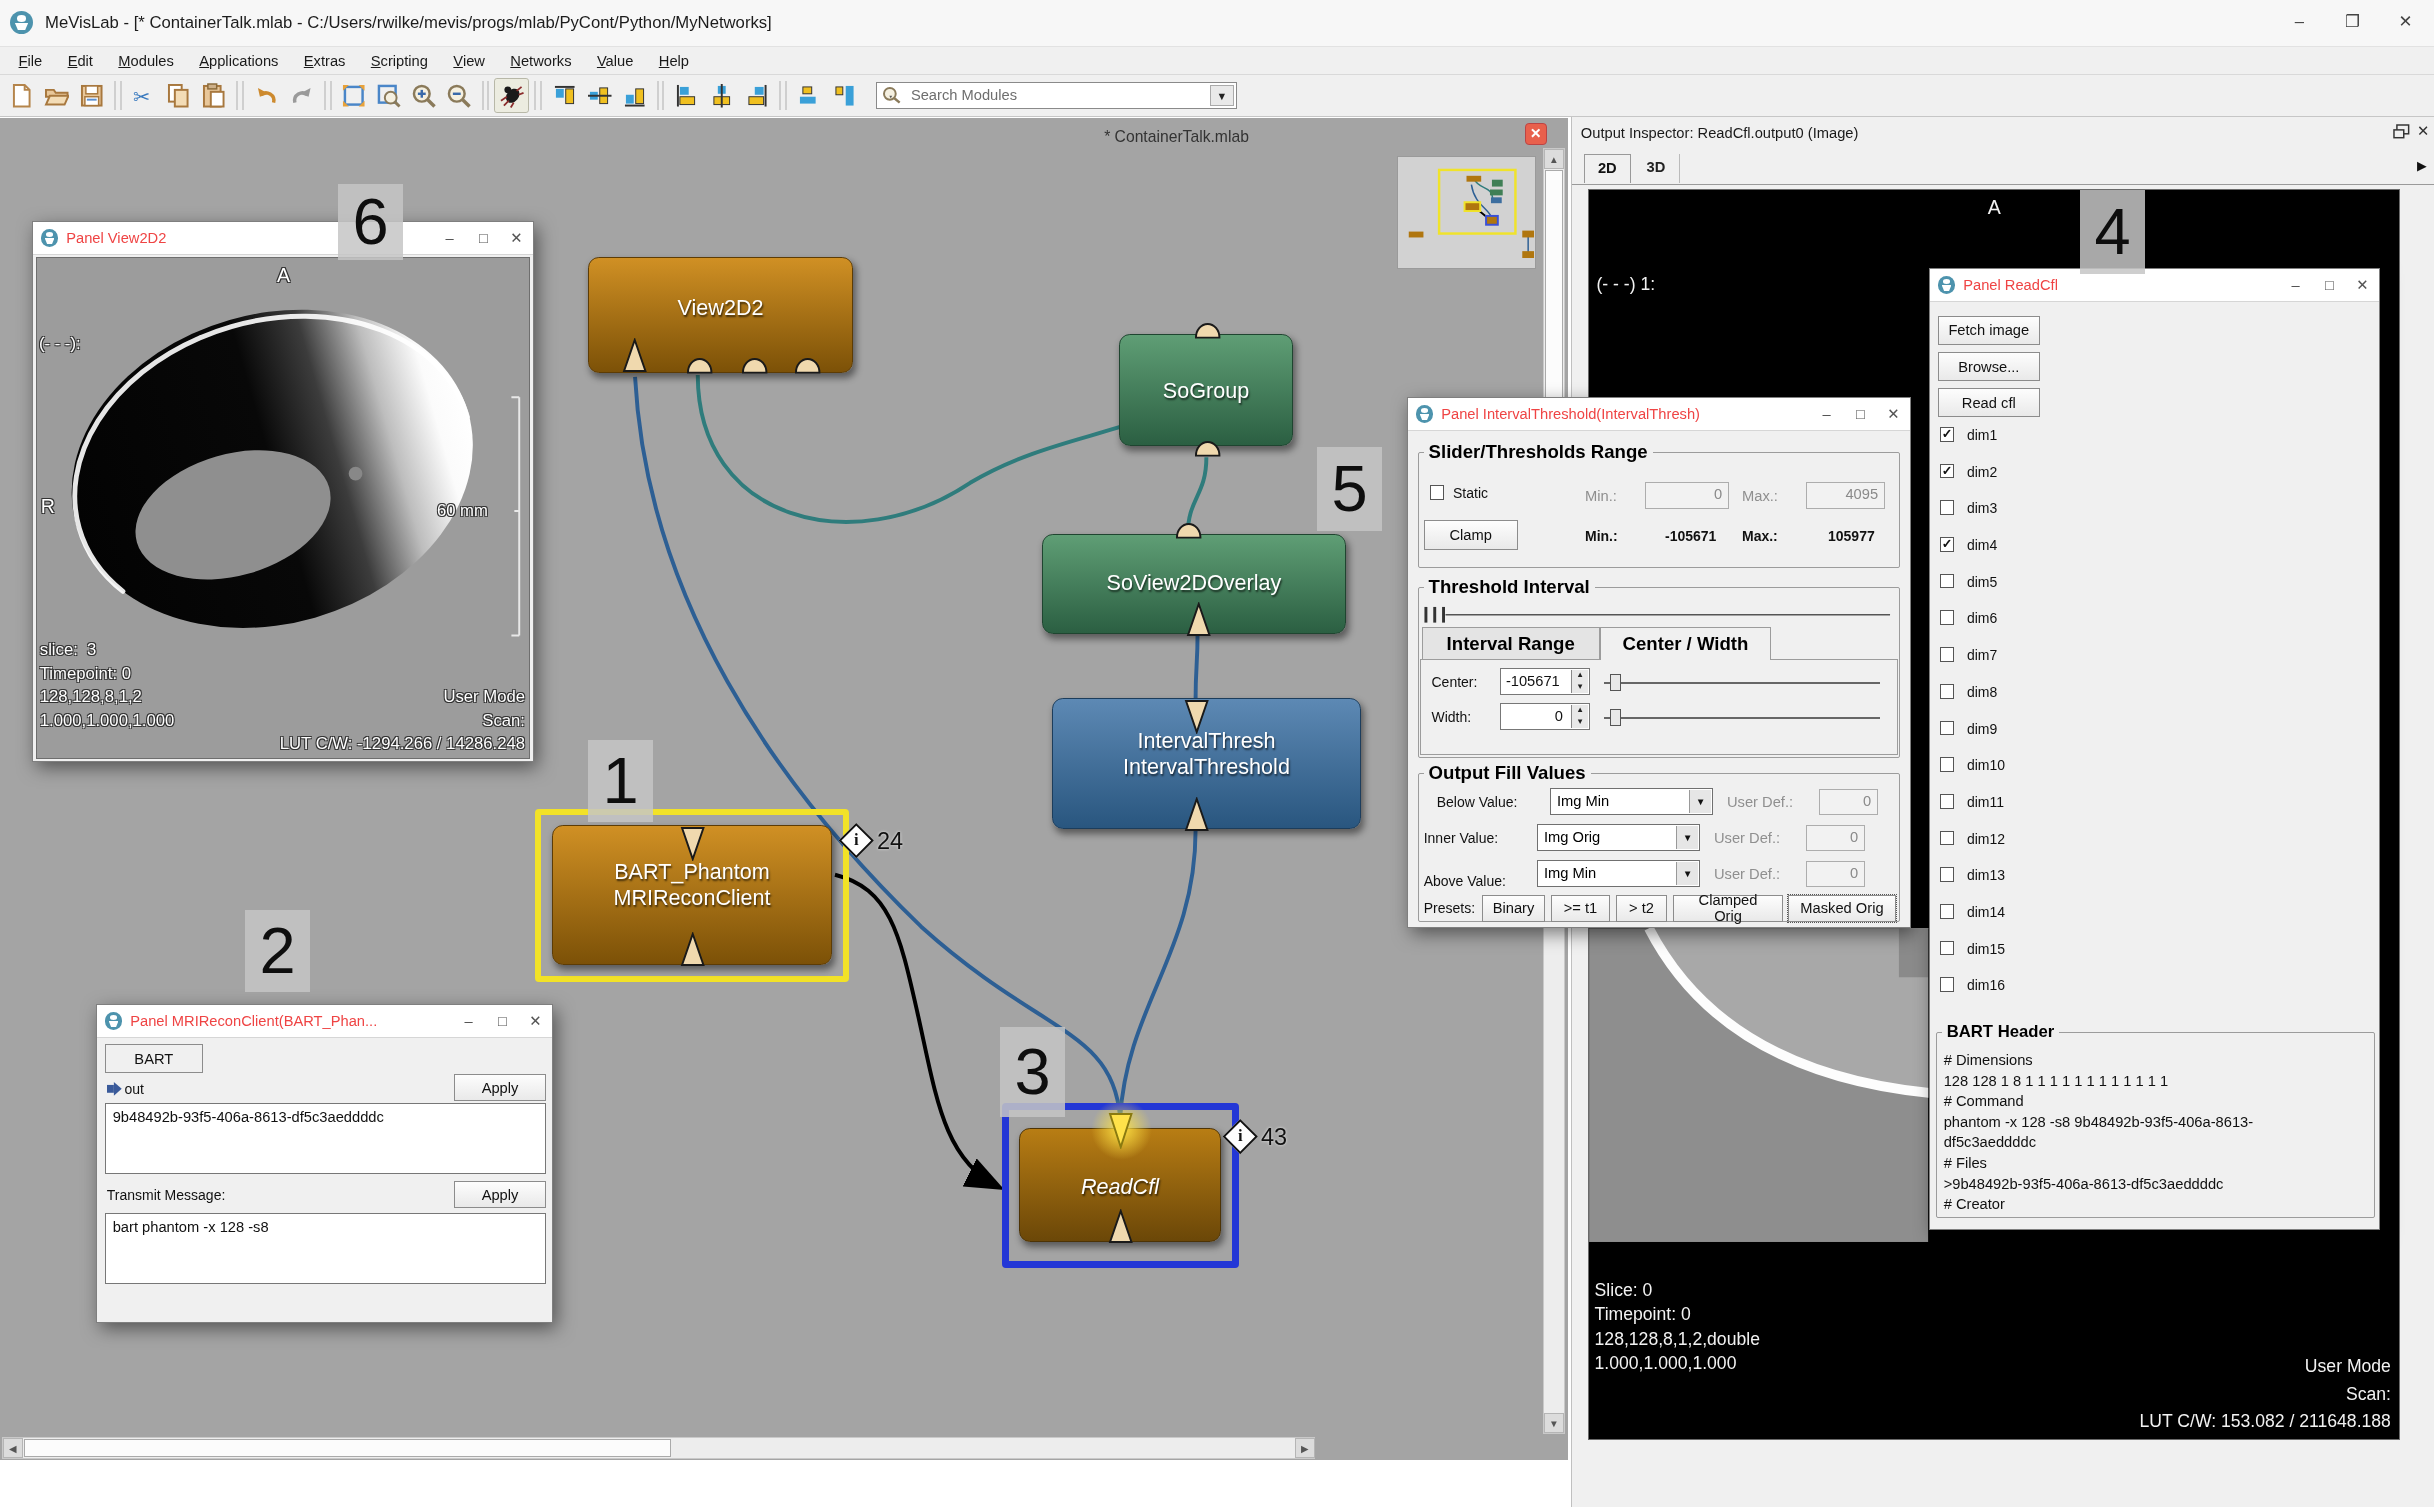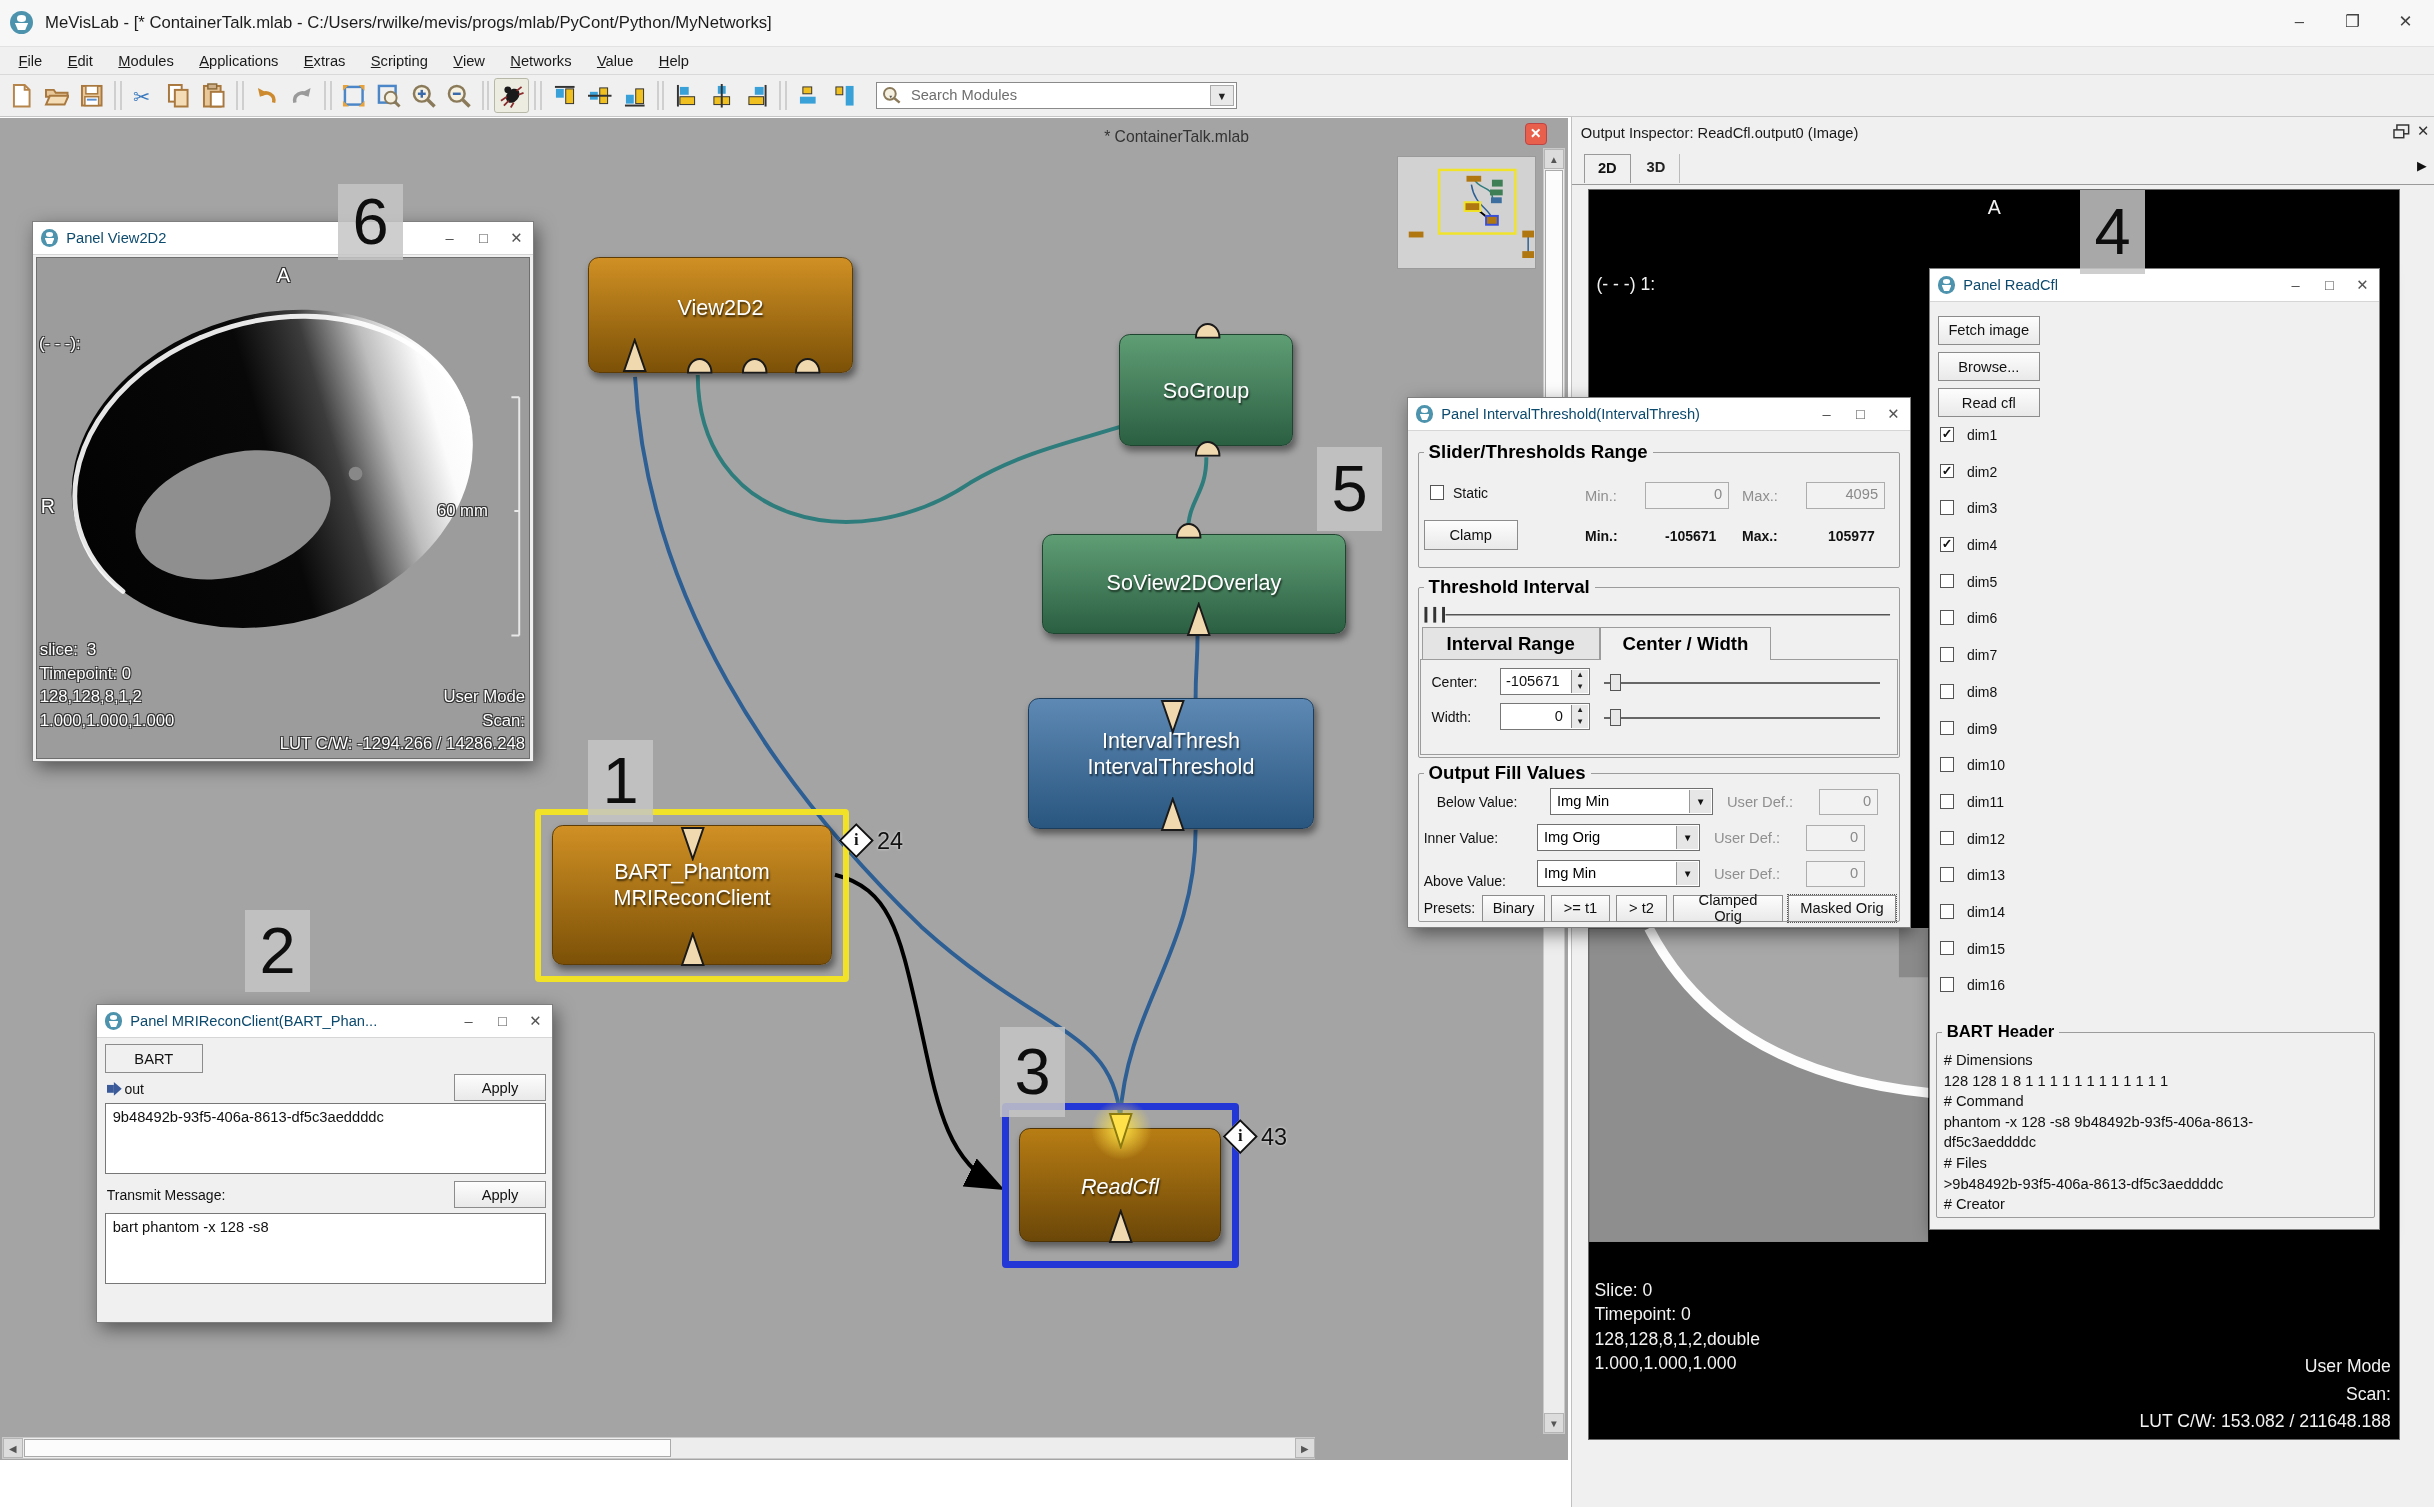--- a/index.html
+++ b/index.html
@@ -62,21 +62,21 @@
   .info-diamond { position:absolute; width:24.5px; height:24.5px; background:#fdfdfd; border:2.5px solid #111; transform:rotate(45deg); }
   .info-diamond span { display:block; transform:rotate(-45deg); font-size:16.7px; font-weight:bold; font-family:"Liberation Serif", serif; color:#111; text-align:center; line-height:20.6px; }
   .info-num { position:absolute; font-size:23.5px; color:#111; text-shadow:0 0 2.9px rgba(255,255,255,.8); }
 
   
   .anno { position:absolute; background:rgba(198,198,198,.85); color:#0e0e0e; font-size:65px; text-align:center; z-index:120; }
 
   
   .panel { position:absolute; background:#f0f0f0; border:1px solid #7f7f7f; box-shadow:3.9px 5.9px 17.6px rgba(0,0,0,.5); }
   .ptitle { position:relative; height:33px; background:#fff; border-bottom:1px solid #d6d6d6; display:flex; align-items:center; padding-left:7.8px; }
-  .ptitle .txt { font-size:14.7px; color:#0c4a6e; margin-left:7.8px; white-space:nowrap; overflow:hidden; }
+  .ptitle .txt { font-size:14.7px; color:#ef4444; margin-left:7.8px; white-space:nowrap; overflow:hidden; }
   .pctl { position:absolute; top:0; width:33px; height:32px; color:#555; font-size:14.7px; text-align:center; line-height:32px; }
   .btn { background:linear-gradient(#fdfdfd,#e9e9e9); border:1px solid #8c8c8c; font-size:14.7px; color:#111; text-align:center; display:flex; align-items:center; justify-content:center; }
   .field { background:#fff; border:1px solid #777; font-size:14.7px; color:#111; }
   .field.disabled { background:#f2f2f2; color:#8a8a8a; border-color:#adadad; }
   .gray-label { color:#8f8f8f; font-size:14.7px; }
   .lbl { color:#111; font-size:14px; }
   .bold { font-weight:bold; }
   .groupbox { position:absolute; border:1px solid #9c9c9c; border-radius:2px; }
   .group-label { position:absolute; background:#f0f0f0; padding:0 4.9px; font-weight:bold; font-size:18.6px; color:#000; }
   .cb { position:absolute; width:14.7px; height:14.7px; background:#fff; border:1px solid #555; font-size:12.7px; line-height:13.7px; text-align:center; color:#111; }
@@ -378,21 +378,21 @@
   <div class="node node-green" style="left:1042px;top:534px;width:304px;height:100px;z-index:6">
     <div style="margin-top:35px">SoView2DOverlay</div>
     <svg class="conn" style="left:132px;top:-13.7px" width="27.4" height="17.6" viewBox="0 0 28 18">
         <path d="M2,17 A12,14 0 0 1 26,17 Z" fill="#f0d9ae" stroke="#1a1a1a" stroke-width="2"></path>
       </svg>
     <svg class="conn" style="left:143px;top:67px" width="25.5" height="35" viewBox="0 0 26 36">
         <polygon points="13,2 24,34 2,34" fill="#f0d9ae" stroke="#1a1a1a" stroke-width="2"></polygon>
       </svg>
   </div>
 
-  <div class="node node-blue" style="left:1028px;top:698px;width:286px;height:131px;z-index:6">
+  <div class="node node-blue" style="left:1052px;top:698px;width:309px;height:131px;z-index:6">
     <div style="margin-top:29px">IntervalThresh</div>
     <div>IntervalThreshold</div>
     <svg class="conn" style="left:131px;top:0px" width="25.5" height="35" viewBox="0 0 26 36">
         <polygon points="2,2 24,2 13,34" fill="#f0d9ae" stroke="#1a1a1a" stroke-width="2"></polygon>
       </svg>
     <svg class="conn" style="left:131px;top:98px" width="25.5" height="35" viewBox="0 0 26 36">
         <polygon points="13,2 24,34 2,34" fill="#f0d9ae" stroke="#1a1a1a" stroke-width="2"></polygon>
       </svg>
   </div>
 

